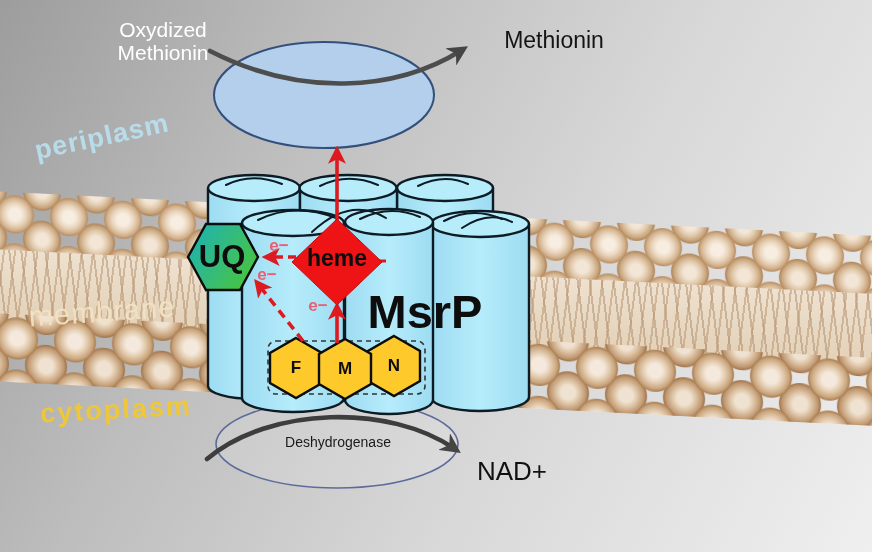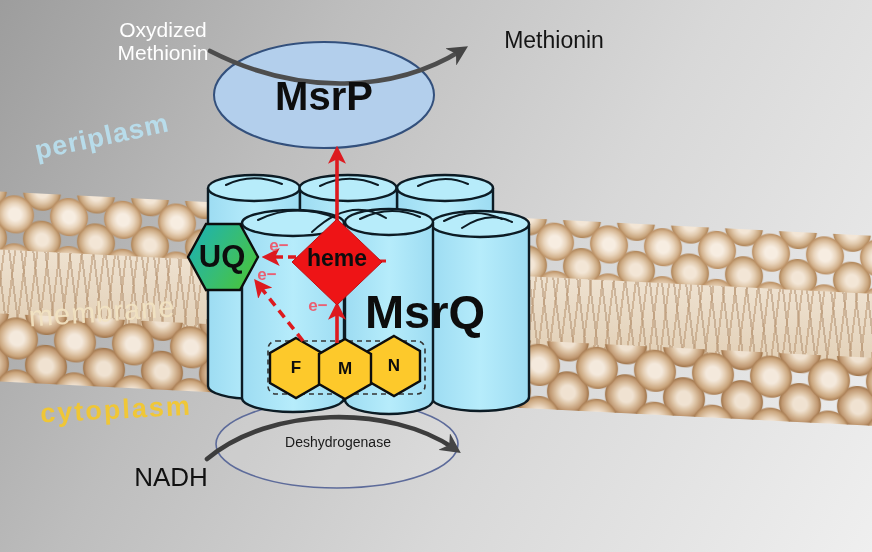--- a/index.html
+++ b/index.html
@@ -158,29 +158,28 @@
   <div class="lbl two-line w-oxy">
     <span>Oxydized</span>
     <span>Methionin</span>
   </div>
   <div class="lbl w-meth">Methionin</div>
 
   <div class="lbl rot w-peri">periplasm</div>
   <div class="lbl rot w-memb">membrane</div>
   <div class="lbl rot w-cyto">cytoplasm</div>
 
-  <div class="lbl w-msrp">MsrP</div>
-  <div class="lbl w-msrq">MsrQ</div>
+  <div class="lbl w-msrq">MsrP</div>
   <div class="lbl w-heme">heme</div>
   <div class="lbl w-uq">UQ</div>
 
   <div class="lbl w-fmn w-f">F</div>
   <div class="lbl w-fmn w-m">M</div>
   <div class="lbl w-fmn w-n">N</div>
 
   <div class="lbl w-e w-e1">e−</div>
   <div class="lbl w-e w-e2">e−</div>
   <div class="lbl w-e w-e3">e−</div>
 
-  <div class="lbl w-nadh">NADH</div>
+  <div class="lbl w-nad">NAD+</div>
   <div class="lbl w-deshy">Deshydrogenase</div>
 
 </div>
 
 </body></html>

